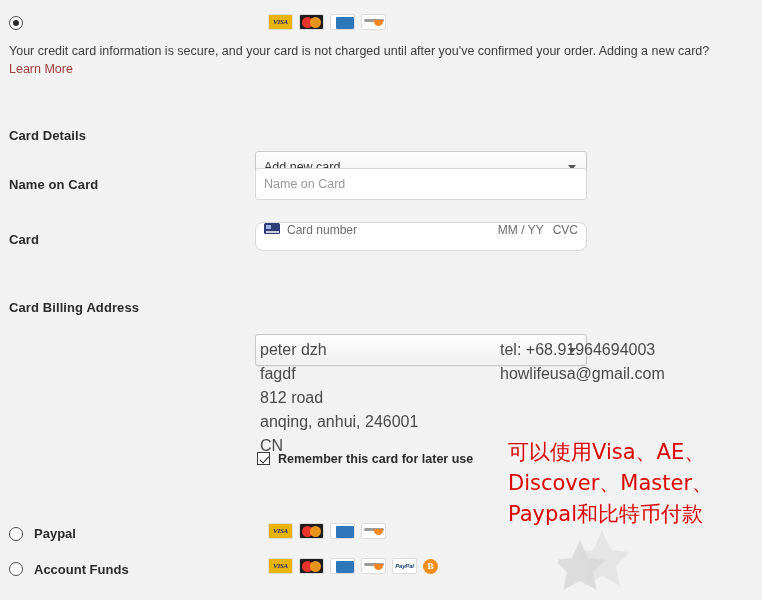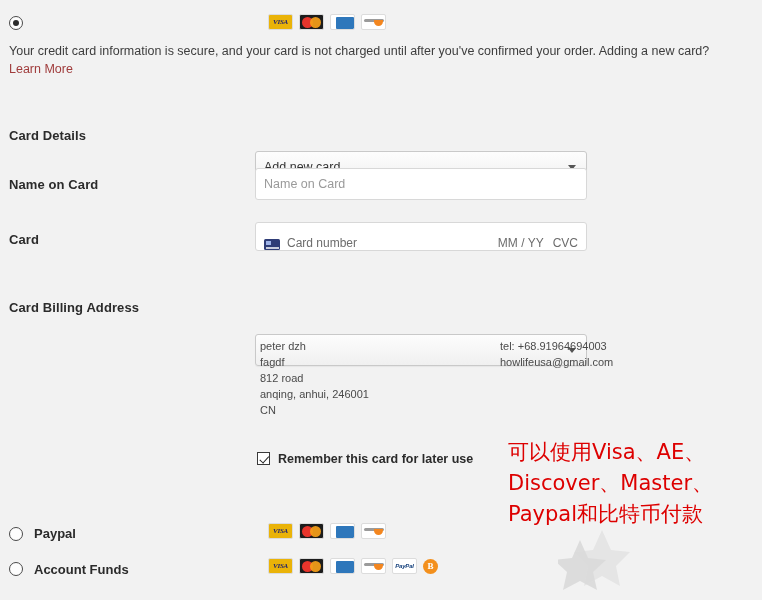--- a/index.html
+++ b/index.html
@@ -177,23 +177,23 @@
     align-items: center;
     padding: 0 8px;
     font-size: 12.5px;
     color: #9a9a9a;
     cursor: text;
   }
   .card-input {
     height: 27px;
     background: #ffffff;
     border: 1px solid #d8d8d8;
-    border-radius: 3px;
+    border-radius: 8px;
     display: flex;
-    align-items: flex-end;
+    align-items: flex-start;
     padding: 0 8px;
     font-size: 12px;
     color: #555555;
     position: relative;
     cursor: text;
   }
   .mini-card-icon {
     width: 16px; height: 11px;
     border-radius: 1.5px;
     background: #2f3d77;
@@ -209,23 +209,23 @@
     content: ""; position: absolute; left: 1.5px; bottom: 1.5px;
     right: 1.5px; height: 2px; background: #ffffff; opacity: .75;
   }
   .card-num-ph { flex: 1; color: #6c6c6c; }
   .card-exp { color: #6c6c6c; margin-right: 9px; }
   .card-cvc { color: #6c6c6c; }
 
   
   .addr {
     position: absolute;
-    font-size: 11px;
+    font-size: 16px;
     color: #4a4a4a;
-    line-height: 16px;
+    line-height: 24px;
     white-space: pre-line;
   }
   #addr-left  { left: 260px; top: 338px; }
   #addr-right { left: 500px; top: 338px; }
 
   
   .check-row {
     position: absolute;
     left: 257px; top: 452px;
     display: flex; align-items: flex-start;

